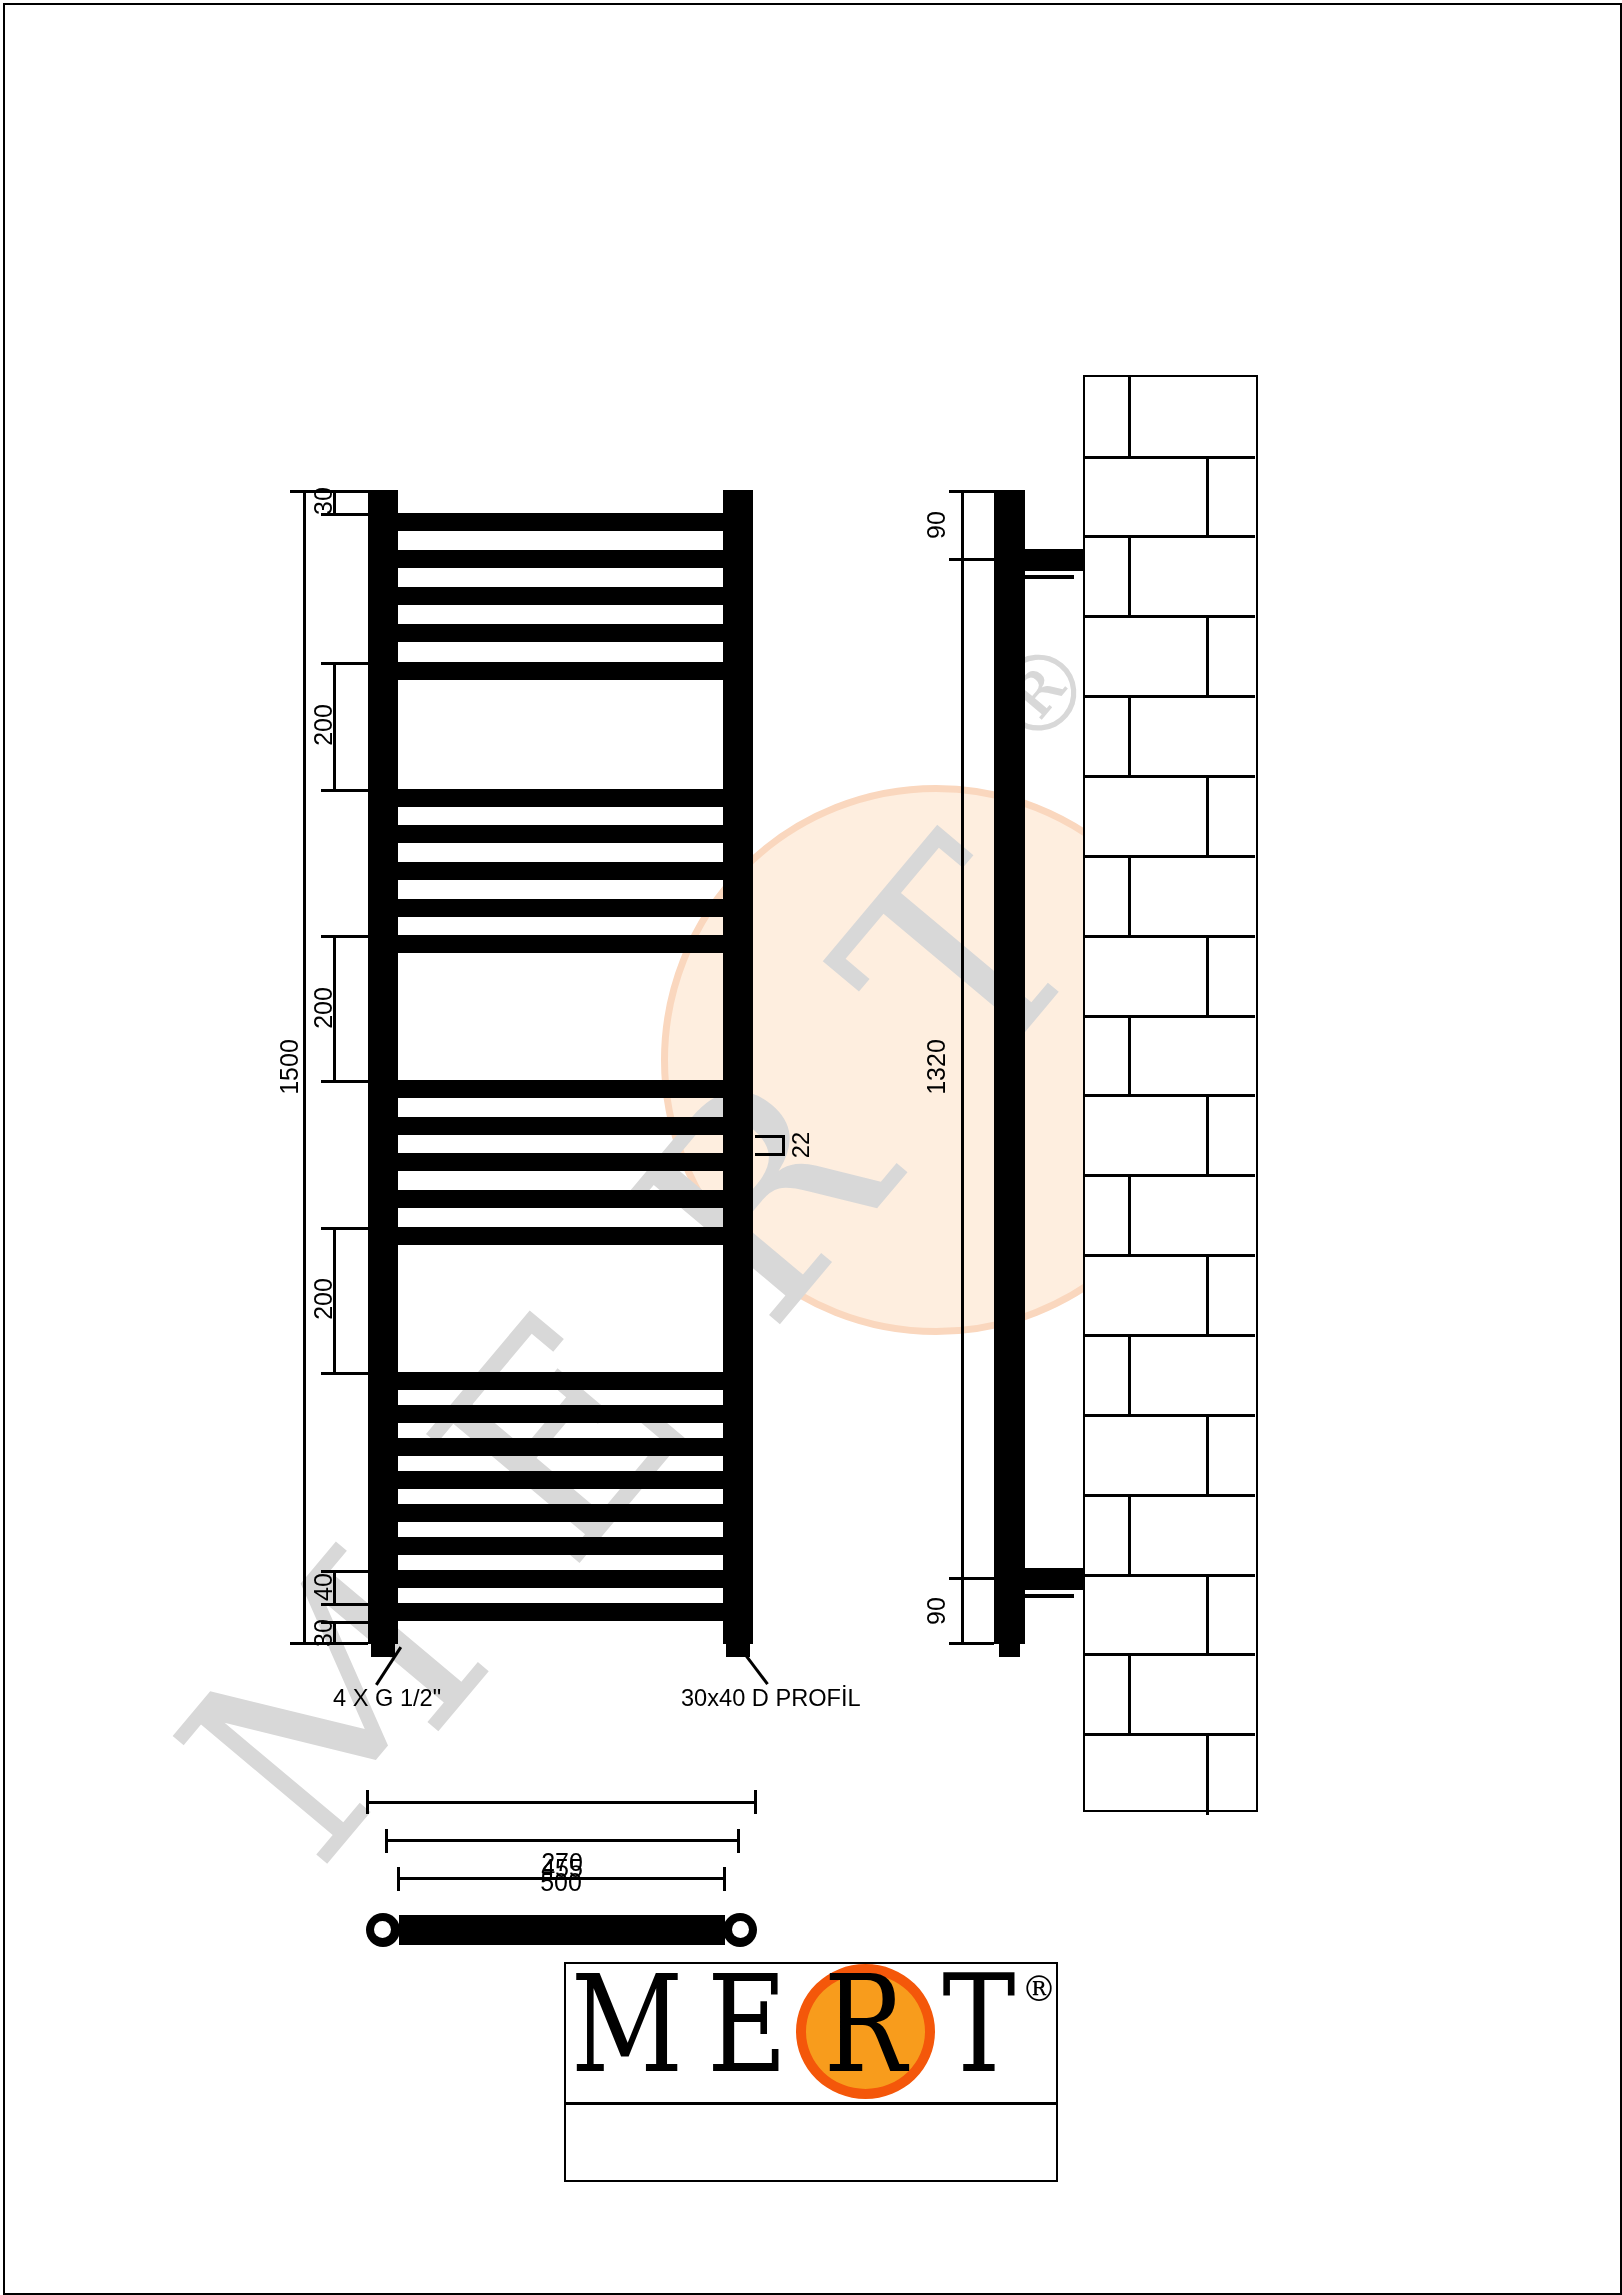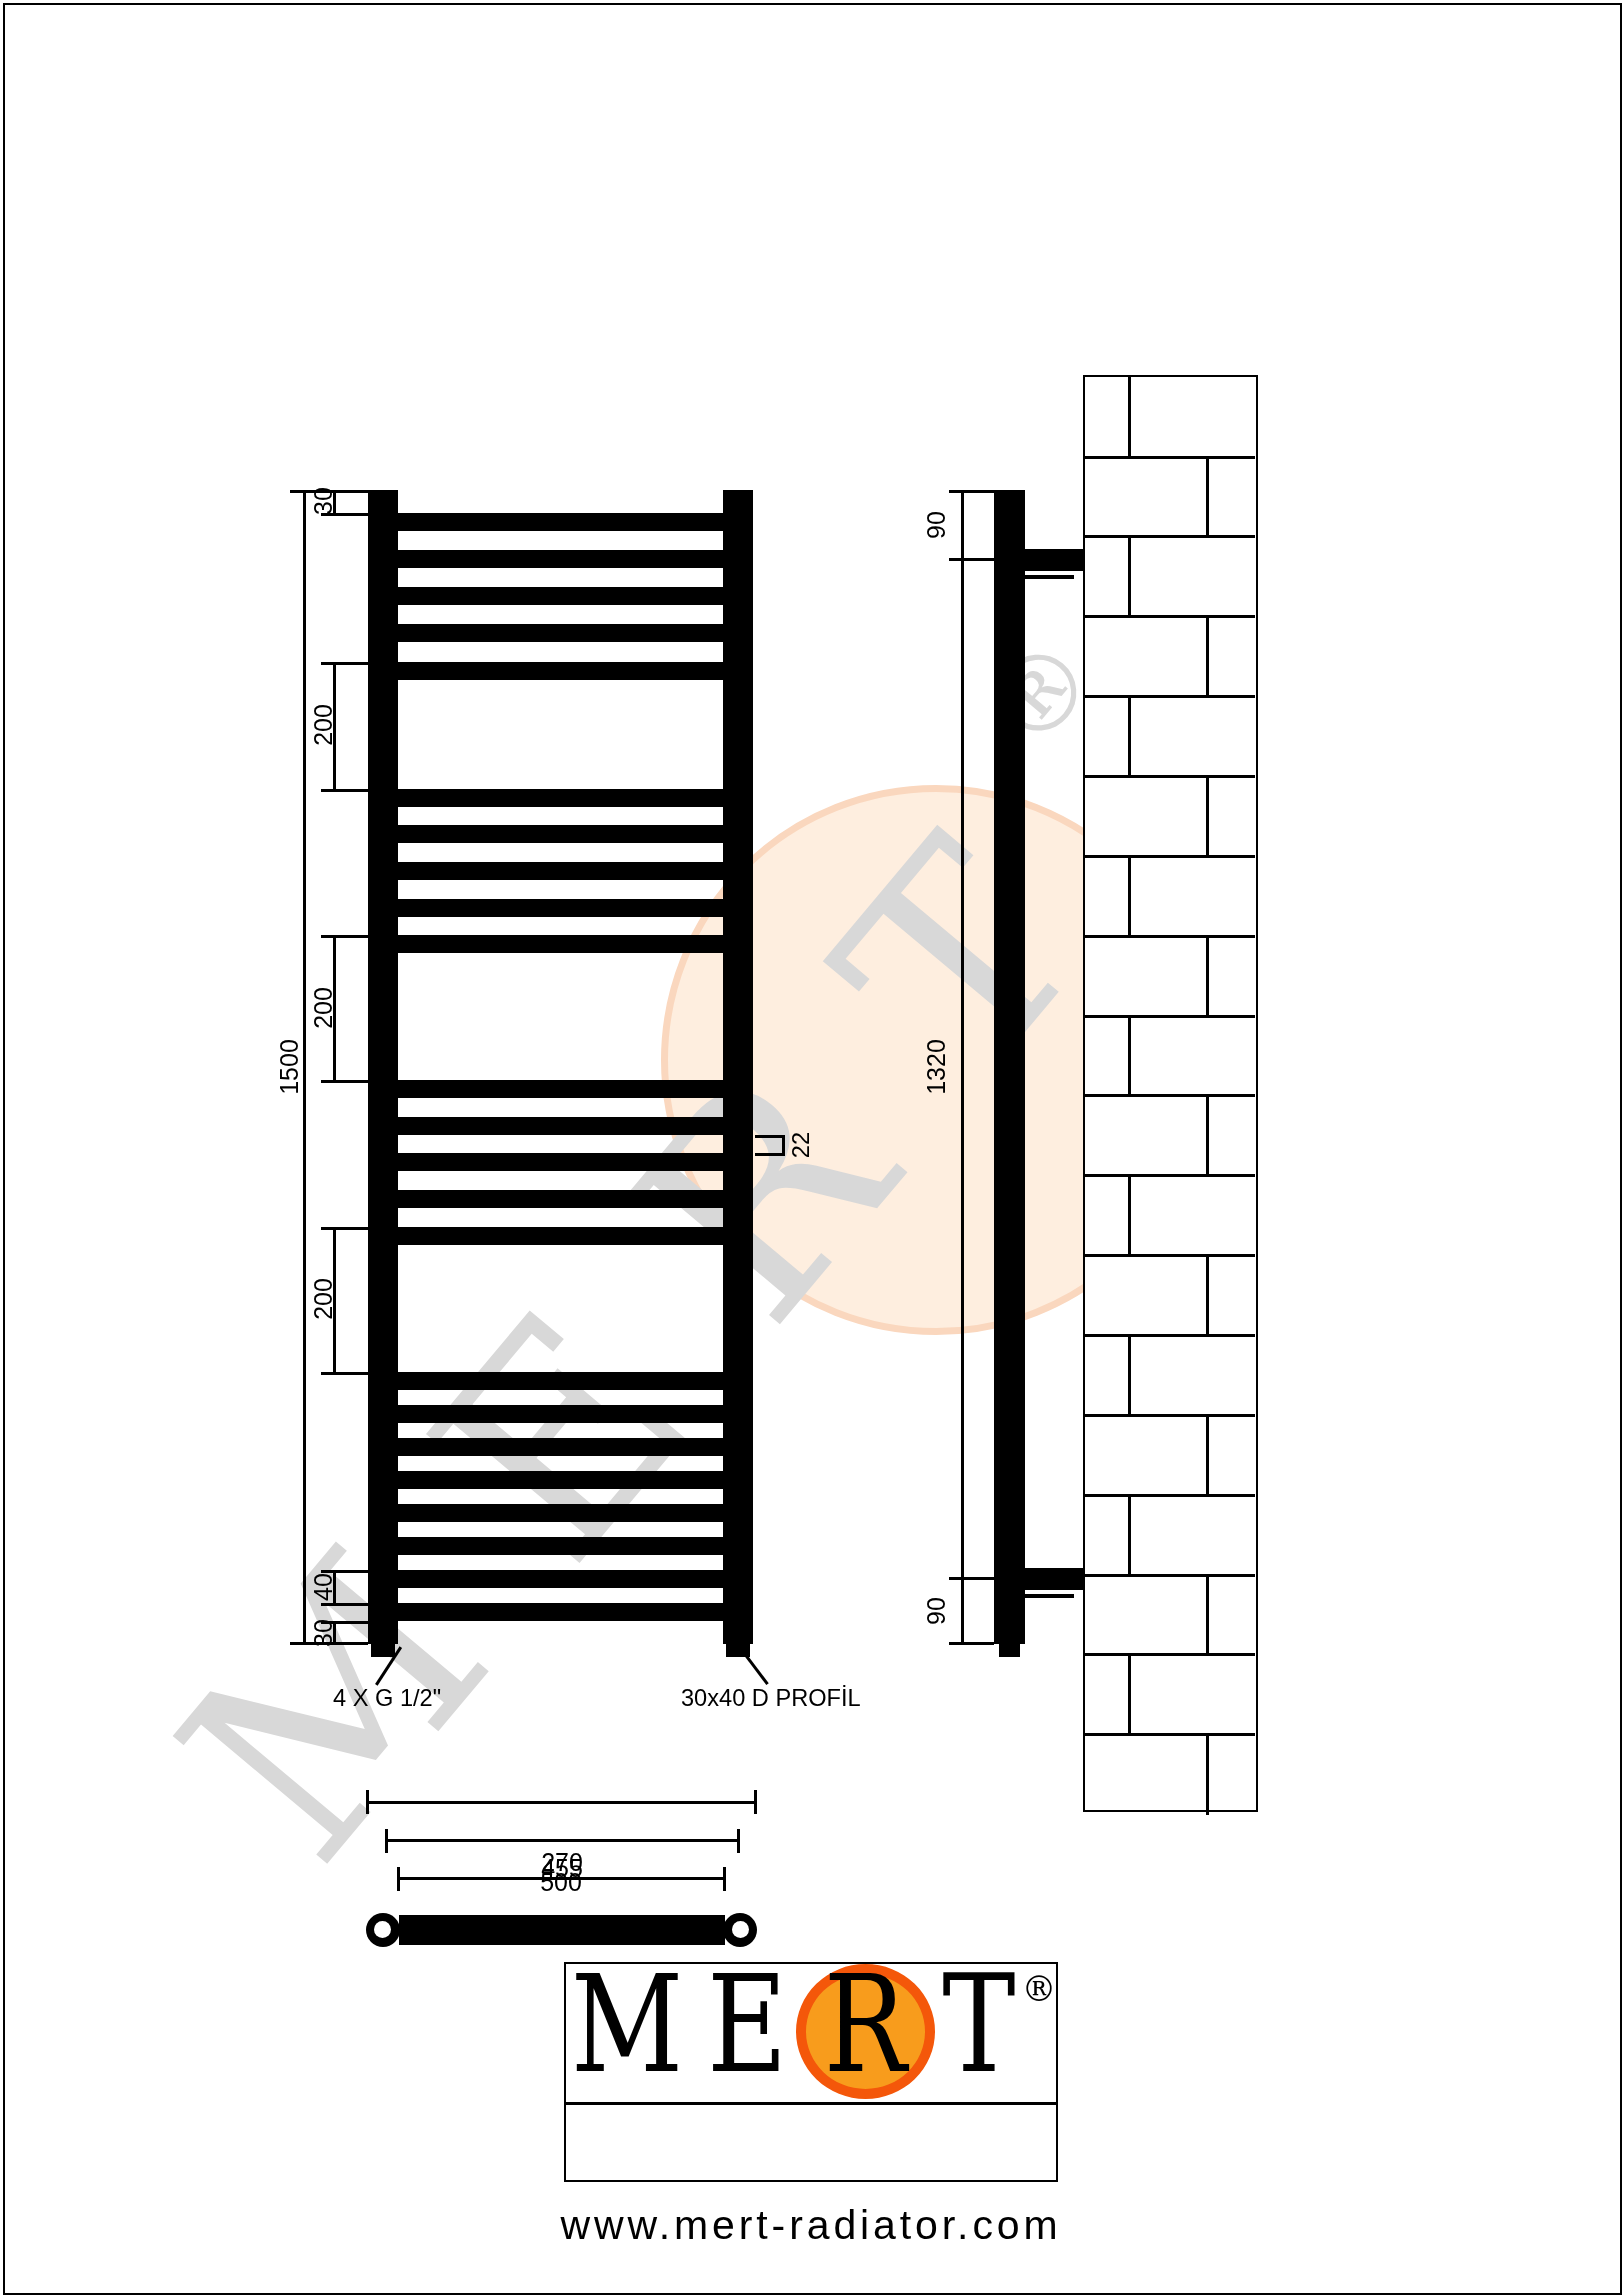--- a/index.html
+++ b/index.html
@@ -207,16 +207,15 @@
   <div class="ring-hole" style="left:732px;top:1921px;"></div>
 
   <div class="logo-box"></div>
   <div class="logo-ellipse" id="logo-ellipse" style="background: rgb(248, 156, 28); border: 10.5px solid rgb(244, 87, 10);"></div>
   <div class="logo-letter" style="left:627px;top:2032px;">M</div>
   <div class="logo-letter" style="left:747px;top:2032px;">E</div>
   <div class="logo-letter" style="left:865px;top:2032px;">R</div>
   <div class="logo-letter" style="left:979px;top:2032px;">T</div>
   <div class="logo-reg" style="left:1039px;top:1989px;">®</div>
   <div class="logo-divider"></div>
-  <div class="logo-url" style="left:811px;top:2225px;">www.mert-radiator.com</div>
 
 </div>
 
 
 </body></html>

